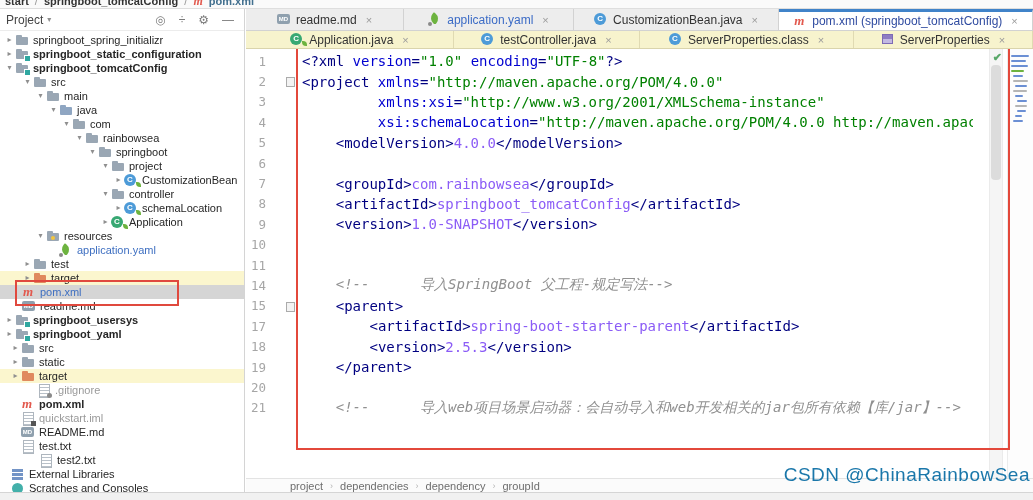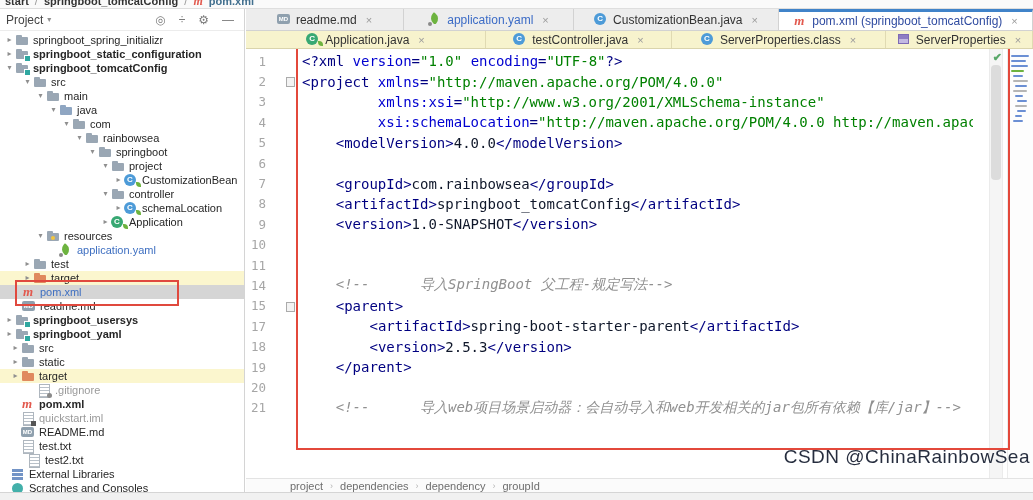--- a/index.html
+++ b/index.html
@@ -64,35 +64,35 @@
   #code{position:absolute;left:0;top:2px;right:60px;bottom:0;overflow:hidden}
   .cline{display:flex;align-items:center;height:20.4px;font-family:"DejaVu Sans Mono",monospace;font-size:14px}
   .lnum{width:20px;text-align:right;color:#A6A6A6;font-size:12.5px;flex:none}
   .fcol{width:36px;flex:none;position:relative;height:100%}
   .fmark{position:absolute;right:7px;top:6px;width:7px;height:8px;border:1px solid #ABABAB;background:#F3F3F3}
   .ltext{white-space:pre;flex:none}
   .sg-t{color:#000080}
   .sg-u{color:#000080;}
   .sg-a{color:#0000D0}
   .sg-s{color:#008000}
-  .sg-x{color:#0f172a}
+  .sg-x{color:#8b5cf6}
   .sg-c{color:#909090;font-style:italic}
   #redbox{position:absolute;left:50px;top:-3px;width:710px;height:400px;border:2px solid #E3483B;z-index:5;pointer-events:none}
   #sbar{position:absolute;right:30px;top:0;bottom:0;width:12px;background:#F5F5F5;border-left:1px solid #EBEBEB;border-right:1px solid #EBEBEB}
   #sthumb{position:absolute;top:16px;left:1px;right:1px;height:115px;background:#DCDCDC;border-radius:4px}
   #chk{position:absolute;right:31px;top:2px;color:#59A869;font-size:11px;font-weight:bold;z-index:7}
   #mini-strip{position:absolute;right:0;top:0;bottom:0;width:26px;background:#FDFDFD;border-left:1px solid #ECECEC;padding-top:6px;box-sizing:border-box}
   .mm{height:2px;margin-bottom:3px;border-radius:1px}
   .mm-b{background:#6B8FD4}
   .mm-g{background:#6DB33F}
   .mm-gr{background:#B5B5B5}
   #crumbs{position:absolute;left:0;right:0;top:469px;height:14px;background:#FBFBFB;border-top:1px solid #E3E3E3;display:flex;align-items:center;padding-left:44px;font-size:11px;color:#6E6E6E;gap:7px}
   .csep{color:#B5B5B5;font-size:9px}
   #statusbar{position:absolute;left:0;top:492px;width:1033px;height:8px;background:#F1F1F1;border-top:1px solid #D5D5D5}
-  #watermark{position:absolute;right:3px;top:446px;font-size:19px;color:#0f172a;opacity:.9;z-index:40;letter-spacing:.5px;pointer-events:none}
+  #watermark{position:absolute;right:3px;top:464px;font-size:19px;color:#0369a1;opacity:.9;z-index:40;letter-spacing:.5px;pointer-events:none}
 </style>
 </head>
 <body>
 
 <div id="topbar">
   <div id="topbar-inner">
       <span>start</span>
       <span class="sep">/</span>
       <span>springboot_tomcatConfig</span>
       <span class="sep">/</span>
@@ -280,21 +280,21 @@
         <div class="trow" style="padding-left: 10px;">
           <span class="ar"></span>
           <span class="ic ic-md"></span>
           <span class="lbl">README.md</span>
         </div>
         <div class="trow" style="padding-left: 10px;">
           <span class="ar"></span>
           <span class="ic ic-txt"></span>
           <span class="lbl">test.txt</span>
         </div>
-        <div class="trow" style="padding-left: 16px;">
+        <div class="trow" style="padding-left: 28px;">
           <span class="ar"></span>
           <span class="ic ic-txt"></span>
           <span class="lbl">test2.txt</span>
         </div>
         <div class="trow" style="padding-left: 0px;">
           <span class="ar"></span>
           <span class="ic ic-libs"></span>
           <span class="lbl">External Libraries</span>
         </div>
         <div class="trow" style="padding-left: 0px;">
@@ -324,21 +324,21 @@
           <span class="tlbl">CustomizationBean.java</span>
           <span class="x">×</span>
         </div>
         <div class="tab active" style="flex: 1 1 0%;">
           <span class="ic ic-maven"></span>
           <span class="tlbl">pom.xml (springboot_tomcatConfig)</span>
           <span class="x">×</span>
         </div>
       </div>
     <div id="tabs2">
-        <div class="tab" style="width: 240px; text-align: right;">
+        <div class="tab" style="width: 208px; text-align: right;">
           <span class="ic ic-spring-app">
             <b></b>
           </span>
           <span class="tlbl">Application.java</span>
           <span class="x">×</span>
         </div>
         <div class="tab" style="width: 186px;">
           <span class="ic ic-class"></span>
           <span class="tlbl">testController.java</span>
           <span class="x">×</span>

